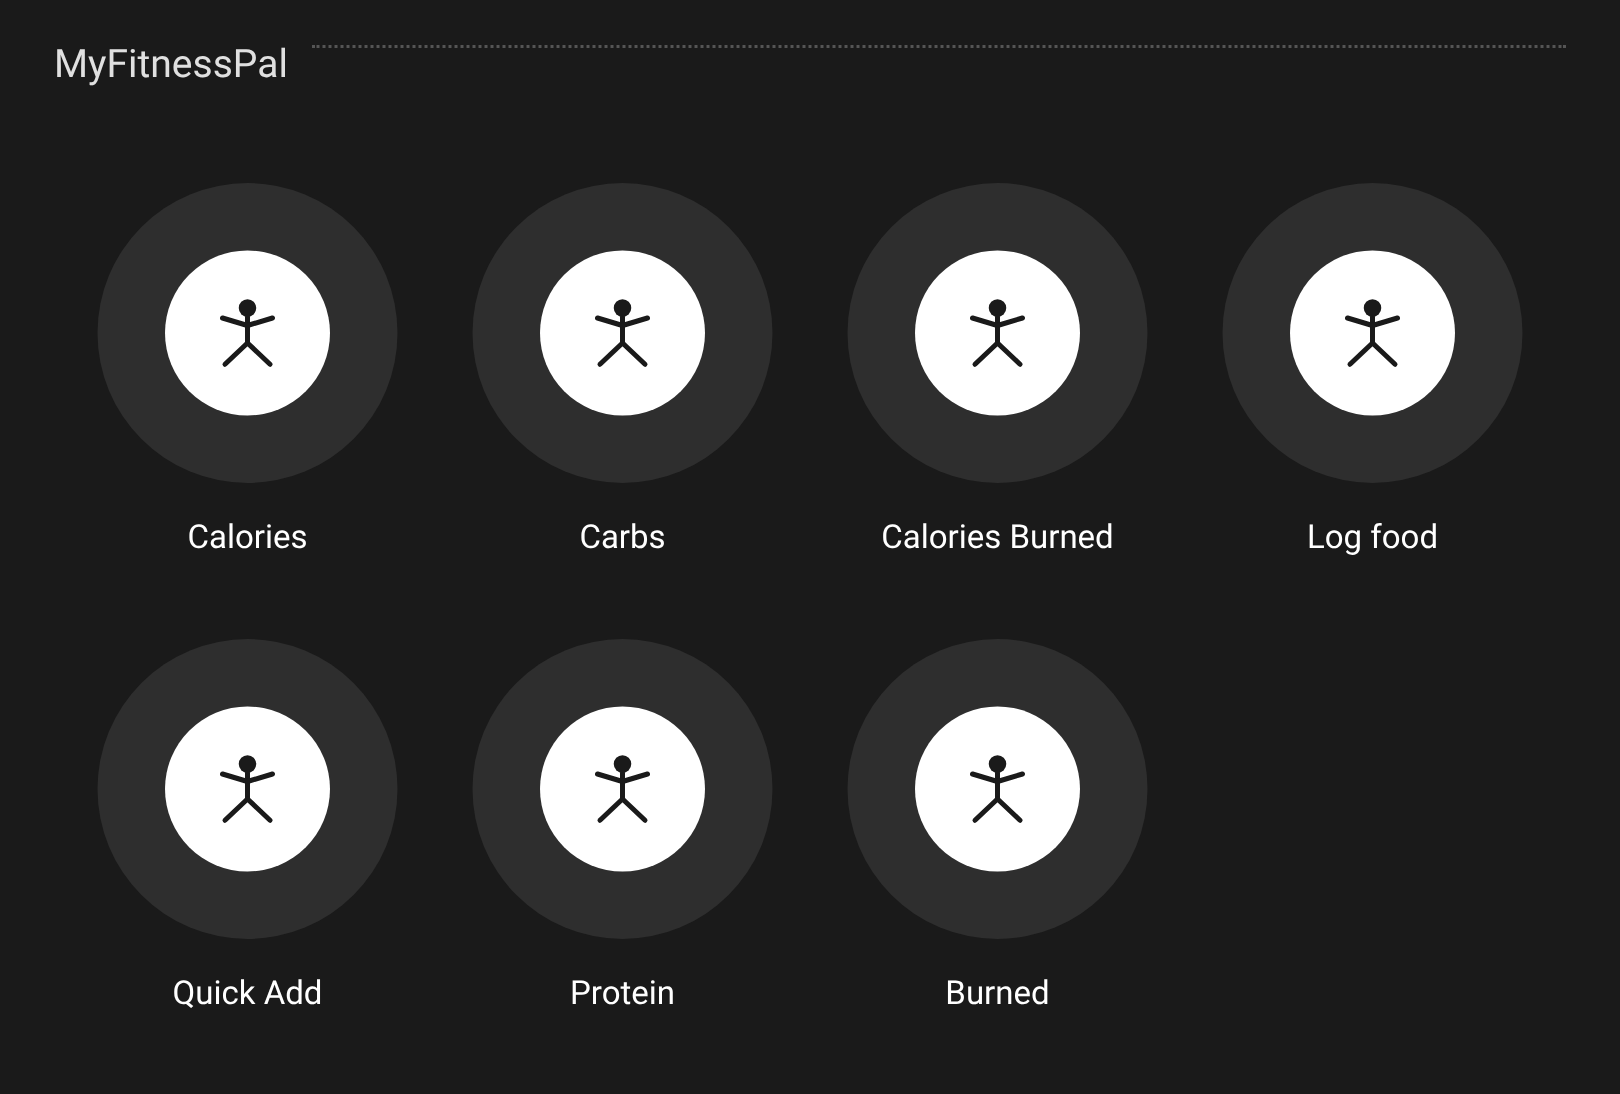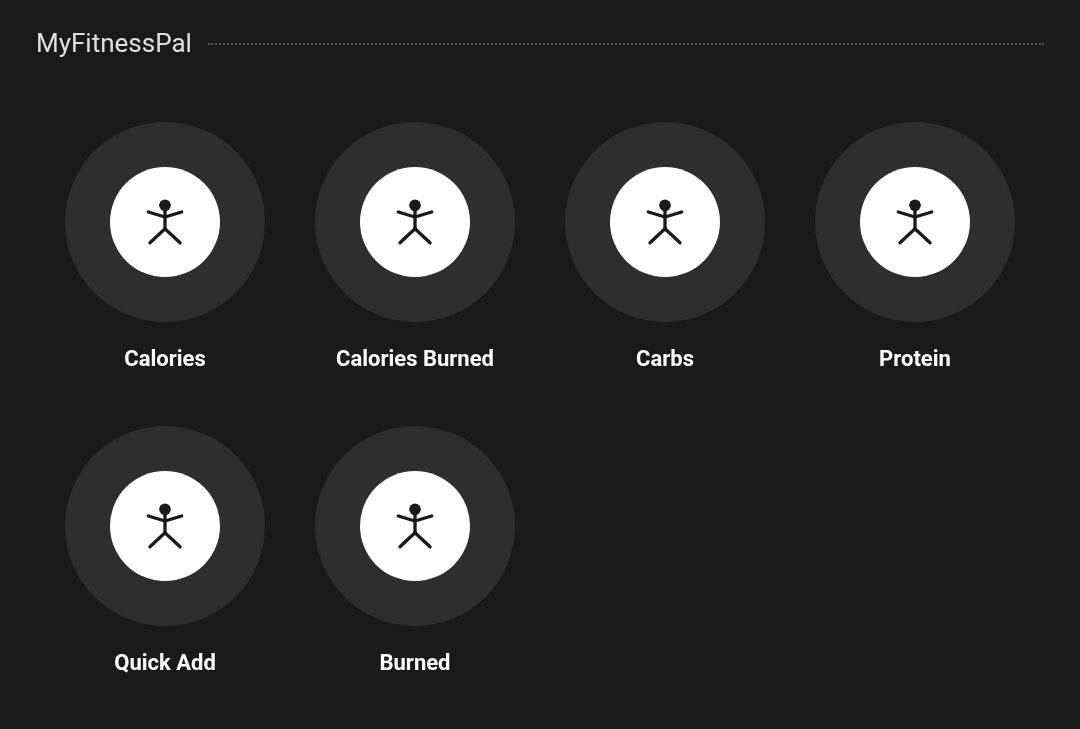--- a/index.html
+++ b/index.html
@@ -13,21 +13,20 @@
       color: #ffffff;
       font-family: -apple-system, BlinkMacSystemFont, 'Segoe UI', Roboto, sans-serif;
       width: 1080px;
       height: 729px;
       overflow: hidden;
     }
 
     .header {
       padding: 28px 36px 16px 36px;
       display: flex;
-      align-items: center;
       gap: 16px;
     }
 
     .app-title {
       font-size: 26px;
       font-weight: 400;
       color: #e0e0e0;
       white-space: nowrap;
     }
 
@@ -71,21 +70,21 @@
       height: 110px;
       border-radius: 50%;
       background-color: #ffffff;
       display: flex;
       align-items: center;
       justify-content: center;
     }
 
     .item-label {
       font-size: 22px;
-      font-weight: 700;
+      font-weight: 400;
       color: #ffffff;
       text-align: left;
     }
 
     
     .person-svg {
       width: 50px;
       height: 50px;
     }
   </style>
@@ -131,20 +130,41 @@
     <line x1="30" y1="24" x2="10" y2="18" stroke="#1a1a1a" stroke-width="4" stroke-linecap="round"></line>
 
     <line x1="30" y1="24" x2="50" y2="18" stroke="#1a1a1a" stroke-width="4" stroke-linecap="round"></line>
 
     <line x1="30" y1="38" x2="12" y2="55" stroke="#1a1a1a" stroke-width="4" stroke-linecap="round"></line>
 
     <line x1="30" y1="38" x2="48" y2="55" stroke="#1a1a1a" stroke-width="4" stroke-linecap="round"></line>
   </svg>
         </div>
       </div>
+      <span class="item-label">Carbs</span>
+    </div>
+    <div class="grid-item">
+      <div class="outer-circle">
+        <div class="inner-circle">
+          <svg class="person-svg" viewBox="0 0 60 60" xmlns="http://www.w3.org/2000/svg">
+
+    <circle cx="30" cy="10" r="7" fill="#1a1a1a"></circle>
+
+    <line x1="30" y1="17" x2="30" y2="38" stroke="#1a1a1a" stroke-width="4" stroke-linecap="round"></line>
+
+    <line x1="30" y1="24" x2="10" y2="18" stroke="#1a1a1a" stroke-width="4" stroke-linecap="round"></line>
+
+    <line x1="30" y1="24" x2="50" y2="18" stroke="#1a1a1a" stroke-width="4" stroke-linecap="round"></line>
+
+    <line x1="30" y1="38" x2="12" y2="55" stroke="#1a1a1a" stroke-width="4" stroke-linecap="round"></line>
+
+    <line x1="30" y1="38" x2="48" y2="55" stroke="#1a1a1a" stroke-width="4" stroke-linecap="round"></line>
+  </svg>
+        </div>
+      </div>
       <span class="item-label">Calories Burned</span>
     </div>
     <div class="grid-item">
       <div class="outer-circle">
         <div class="inner-circle">
           <svg class="person-svg" viewBox="0 0 60 60" xmlns="http://www.w3.org/2000/svg">
 
     <circle cx="30" cy="10" r="7" fill="#1a1a1a"></circle>
 
     <line x1="30" y1="17" x2="30" y2="38" stroke="#1a1a1a" stroke-width="4" stroke-linecap="round"></line>
@@ -152,21 +172,42 @@
     <line x1="30" y1="24" x2="10" y2="18" stroke="#1a1a1a" stroke-width="4" stroke-linecap="round"></line>
 
     <line x1="30" y1="24" x2="50" y2="18" stroke="#1a1a1a" stroke-width="4" stroke-linecap="round"></line>
 
     <line x1="30" y1="38" x2="12" y2="55" stroke="#1a1a1a" stroke-width="4" stroke-linecap="round"></line>
 
     <line x1="30" y1="38" x2="48" y2="55" stroke="#1a1a1a" stroke-width="4" stroke-linecap="round"></line>
   </svg>
         </div>
       </div>
-      <span class="item-label">Carbs</span>
+      <span class="item-label">Log food</span>
+    </div>
+    <div class="grid-item">
+      <div class="outer-circle">
+        <div class="inner-circle">
+          <svg class="person-svg" viewBox="0 0 60 60" xmlns="http://www.w3.org/2000/svg">
+
+    <circle cx="30" cy="10" r="7" fill="#1a1a1a"></circle>
+
+    <line x1="30" y1="17" x2="30" y2="38" stroke="#1a1a1a" stroke-width="4" stroke-linecap="round"></line>
+
+    <line x1="30" y1="24" x2="10" y2="18" stroke="#1a1a1a" stroke-width="4" stroke-linecap="round"></line>
+
+    <line x1="30" y1="24" x2="50" y2="18" stroke="#1a1a1a" stroke-width="4" stroke-linecap="round"></line>
+
+    <line x1="30" y1="38" x2="12" y2="55" stroke="#1a1a1a" stroke-width="4" stroke-linecap="round"></line>
+
+    <line x1="30" y1="38" x2="48" y2="55" stroke="#1a1a1a" stroke-width="4" stroke-linecap="round"></line>
+  </svg>
+        </div>
+      </div>
+      <span class="item-label">Quick Add</span>
     </div>
     <div class="grid-item">
       <div class="outer-circle">
         <div class="inner-circle">
           <svg class="person-svg" viewBox="0 0 60 60" xmlns="http://www.w3.org/2000/svg">
 
     <circle cx="30" cy="10" r="7" fill="#1a1a1a"></circle>
 
     <line x1="30" y1="17" x2="30" y2="38" stroke="#1a1a1a" stroke-width="4" stroke-linecap="round"></line>
 
@@ -194,36 +235,15 @@
     <line x1="30" y1="24" x2="10" y2="18" stroke="#1a1a1a" stroke-width="4" stroke-linecap="round"></line>
 
     <line x1="30" y1="24" x2="50" y2="18" stroke="#1a1a1a" stroke-width="4" stroke-linecap="round"></line>
 
     <line x1="30" y1="38" x2="12" y2="55" stroke="#1a1a1a" stroke-width="4" stroke-linecap="round"></line>
 
     <line x1="30" y1="38" x2="48" y2="55" stroke="#1a1a1a" stroke-width="4" stroke-linecap="round"></line>
   </svg>
         </div>
       </div>
-      <span class="item-label">Quick Add</span>
-    </div>
-    <div class="grid-item">
-      <div class="outer-circle">
-        <div class="inner-circle">
-          <svg class="person-svg" viewBox="0 0 60 60" xmlns="http://www.w3.org/2000/svg">
-
-    <circle cx="30" cy="10" r="7" fill="#1a1a1a"></circle>
-
-    <line x1="30" y1="17" x2="30" y2="38" stroke="#1a1a1a" stroke-width="4" stroke-linecap="round"></line>
-
-    <line x1="30" y1="24" x2="10" y2="18" stroke="#1a1a1a" stroke-width="4" stroke-linecap="round"></line>
-
-    <line x1="30" y1="24" x2="50" y2="18" stroke="#1a1a1a" stroke-width="4" stroke-linecap="round"></line>
-
-    <line x1="30" y1="38" x2="12" y2="55" stroke="#1a1a1a" stroke-width="4" stroke-linecap="round"></line>
-
-    <line x1="30" y1="38" x2="48" y2="55" stroke="#1a1a1a" stroke-width="4" stroke-linecap="round"></line>
-  </svg>
-        </div>
-      </div>
       <span class="item-label">Burned</span>
     </div>
   </div>
 
 </body></html>

